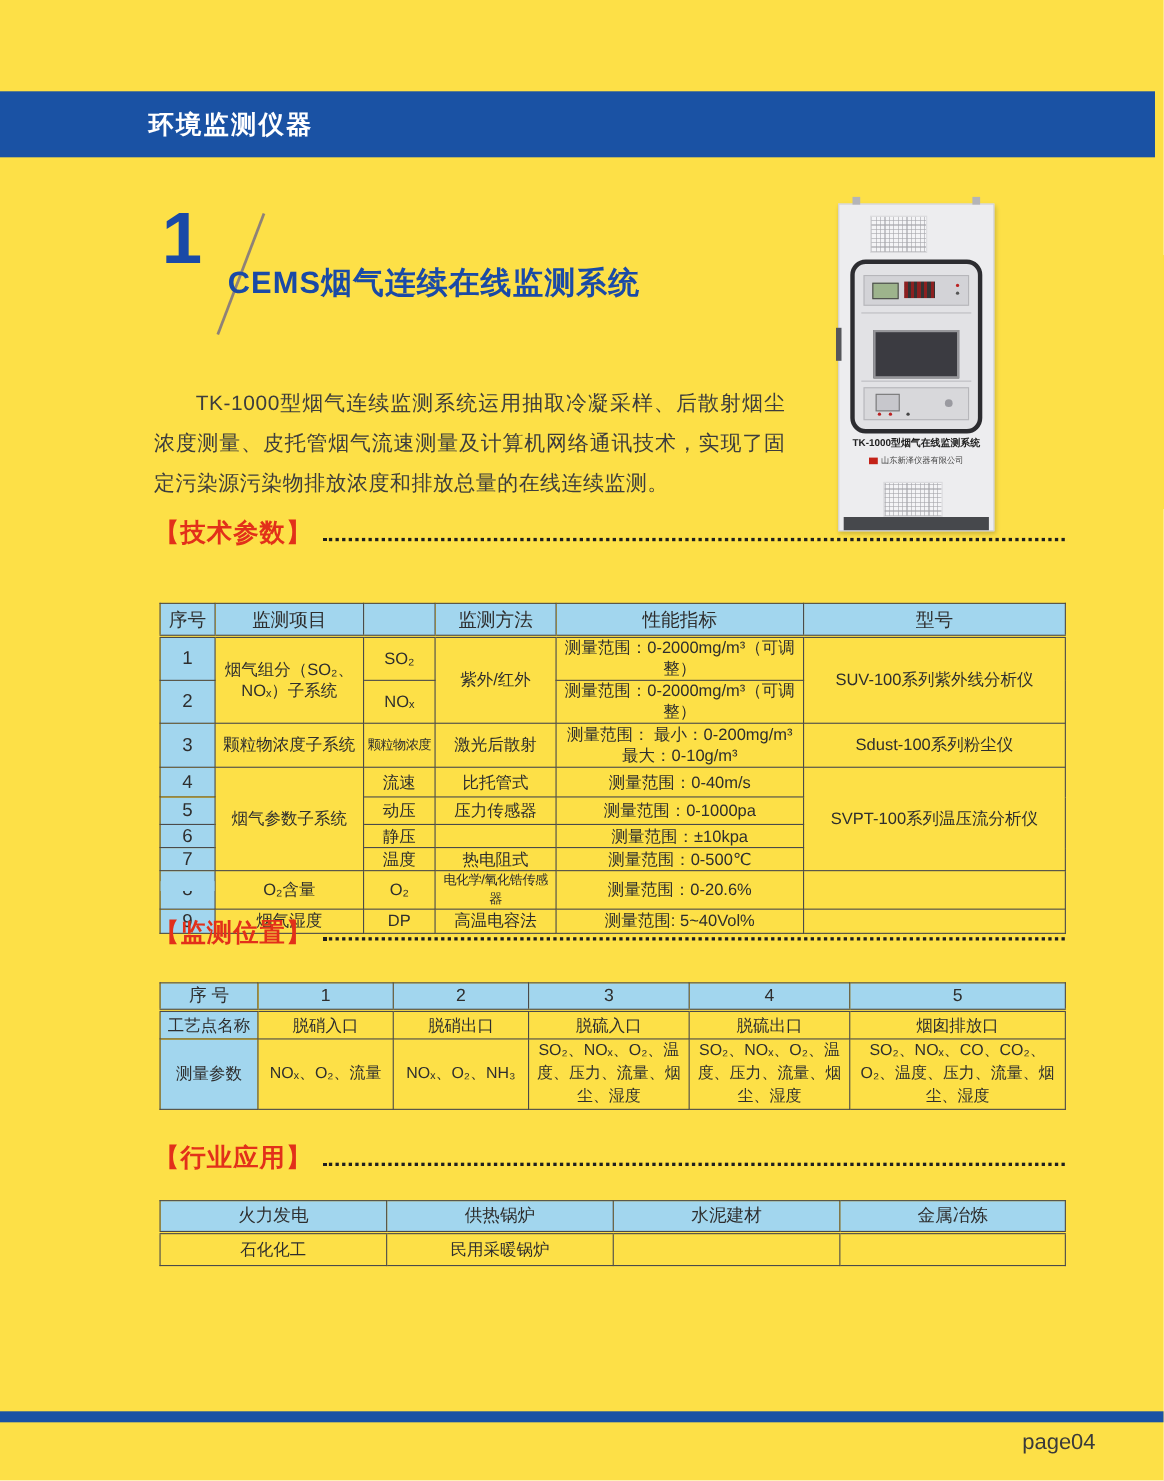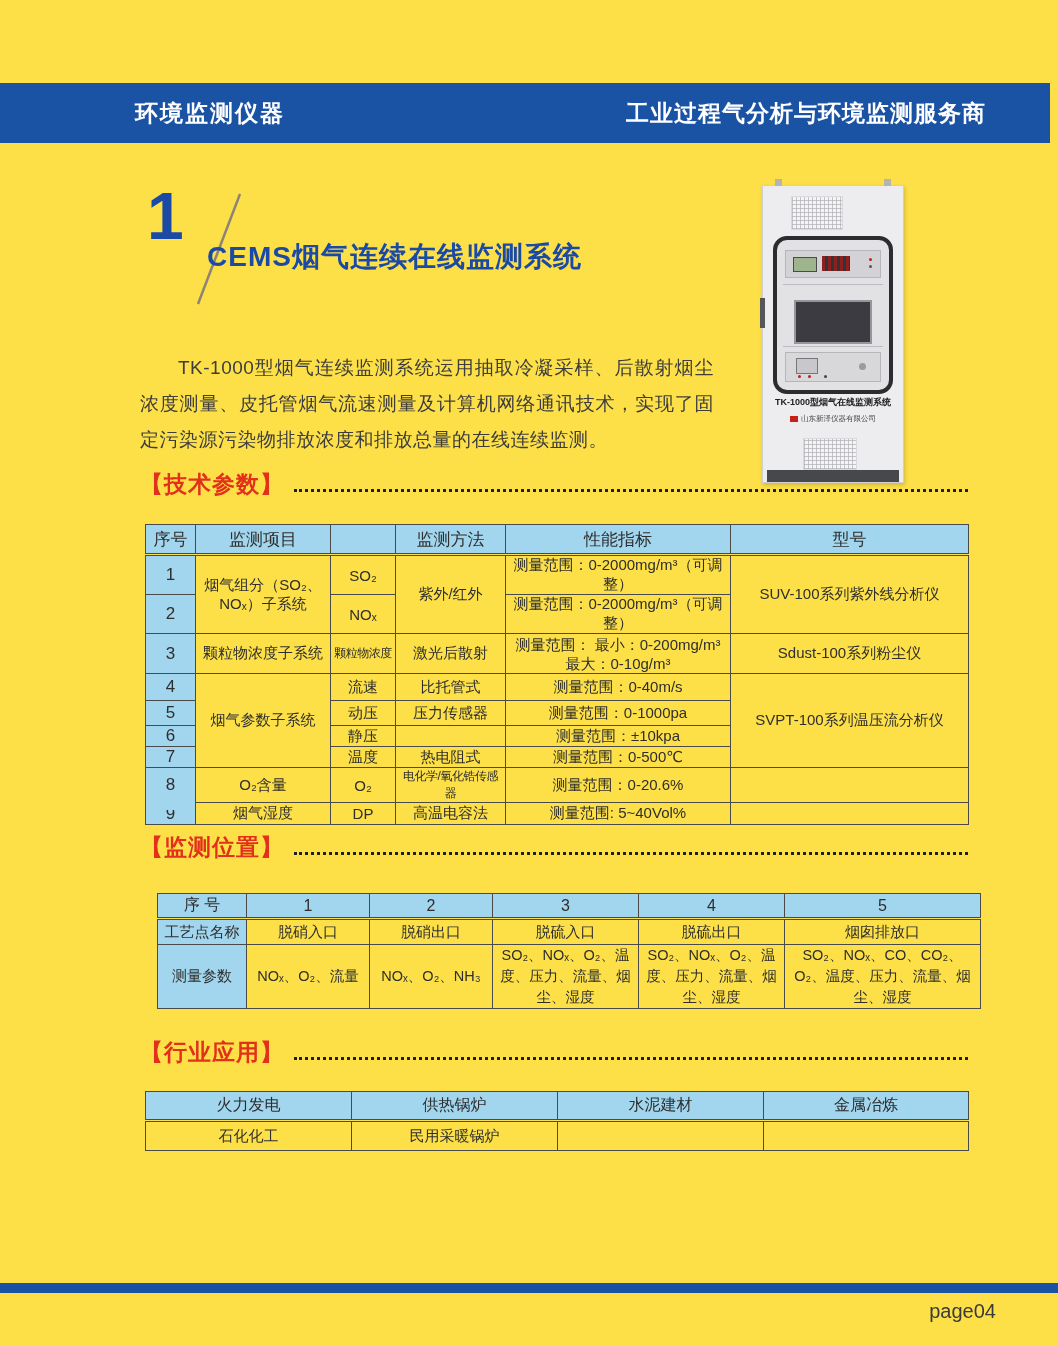--- a/index.html
+++ b/index.html
@@ -60,44 +60,43 @@
   .cbase{position:absolute;left:4px;right:4px;bottom:0;height:12px;background:#46484c;}
   .handle{position:absolute;left:-3px;top:112px;width:5px;height:30px;background:#55565a;}
 
   
   table{border-collapse:collapse;table-layout:fixed;position:absolute;left:145px;
         font-size:15px;color:#2e2e2e;}
   td,th{border:1px solid #4a4a4a;text-align:center;vertical-align:middle;padding:0 2px;
         font-weight:normal;overflow:hidden;}
   th{background:#a2d6ee;border-bottom:3px double #4a4a4a;font-size:17px;}
   .bluecell{background:#a2d6ee;}
-  .t1{top:524px;width:823px;}
+  .t1{top:548px;width:823px;}
   .t1 .no{font-size:17px;}
   .t1 .sm{font-size:12px;letter-spacing:-0.5px;}
   .pre{white-space:pre-line;line-height:19px;}
-  .t2{top:893px;width:823px;margin-left:12px;}
+  .t2{top:893px;width:823px;}
   .t2 th{font-size:16px;}
   .t2 td{font-size:15px;}
   .t2 .params{font-size:14.5px;line-height:21px;}
   .t3{top:1091px;width:823px;padding-left:36px;}
   .t3 th{font-size:16px;}
   .sliver{position:absolute;left:146px;top:801px;width:49px;height:9px;background:#a2d6ee;}
 
   
   .foot-bar{position:absolute;left:0;top:1283px;width:1058px;height:10px;background:#1a52a4;}
   .page-no{position:absolute;right:62px;top:1300px;font-size:20px;color:#3a3a3a;}
 </style>
 </head>
 <body>
 
 <div class="page">
 
   <div class="banner">
     <span class="bl">环境监测仪器</span>
-    <span class="br">工业过程气分析与环境监测服务商</span>
   </div>
 
   <div class="big-num">1</div>
   <svg class="slash" width="54" height="120">
     <line x1="6" y1="114" x2="48" y2="4" stroke="#8f8277" stroke-width="2.5"></line>
   </svg>
   <div class="heading">CEMS烟气连续在线监测系统</div>
 
   <p class="para">TK-1000型烟气连续监测系统运用抽取冷凝采样、后散射烟尘浓度测量、皮托管烟气流速测量及计算机网络通讯技术，实现了固定污染源污染物排放浓度和排放总量的在线连续监测。</p>
 

